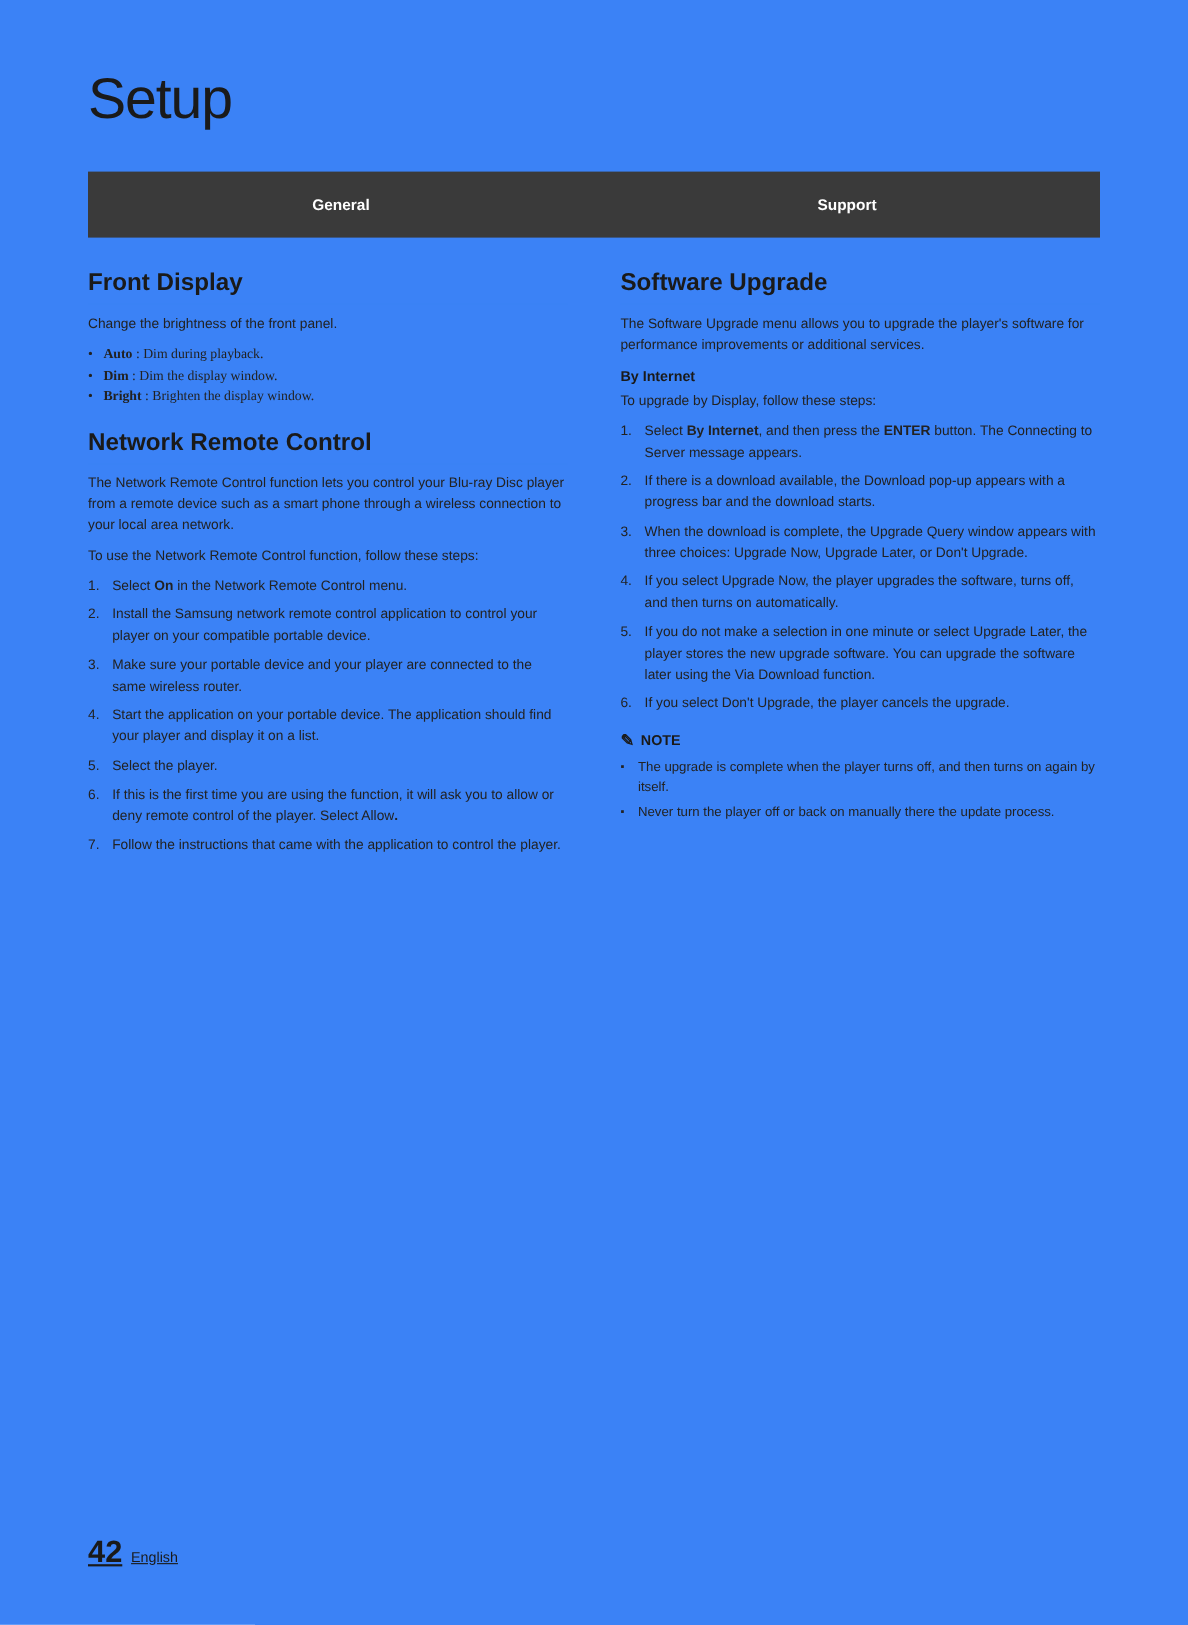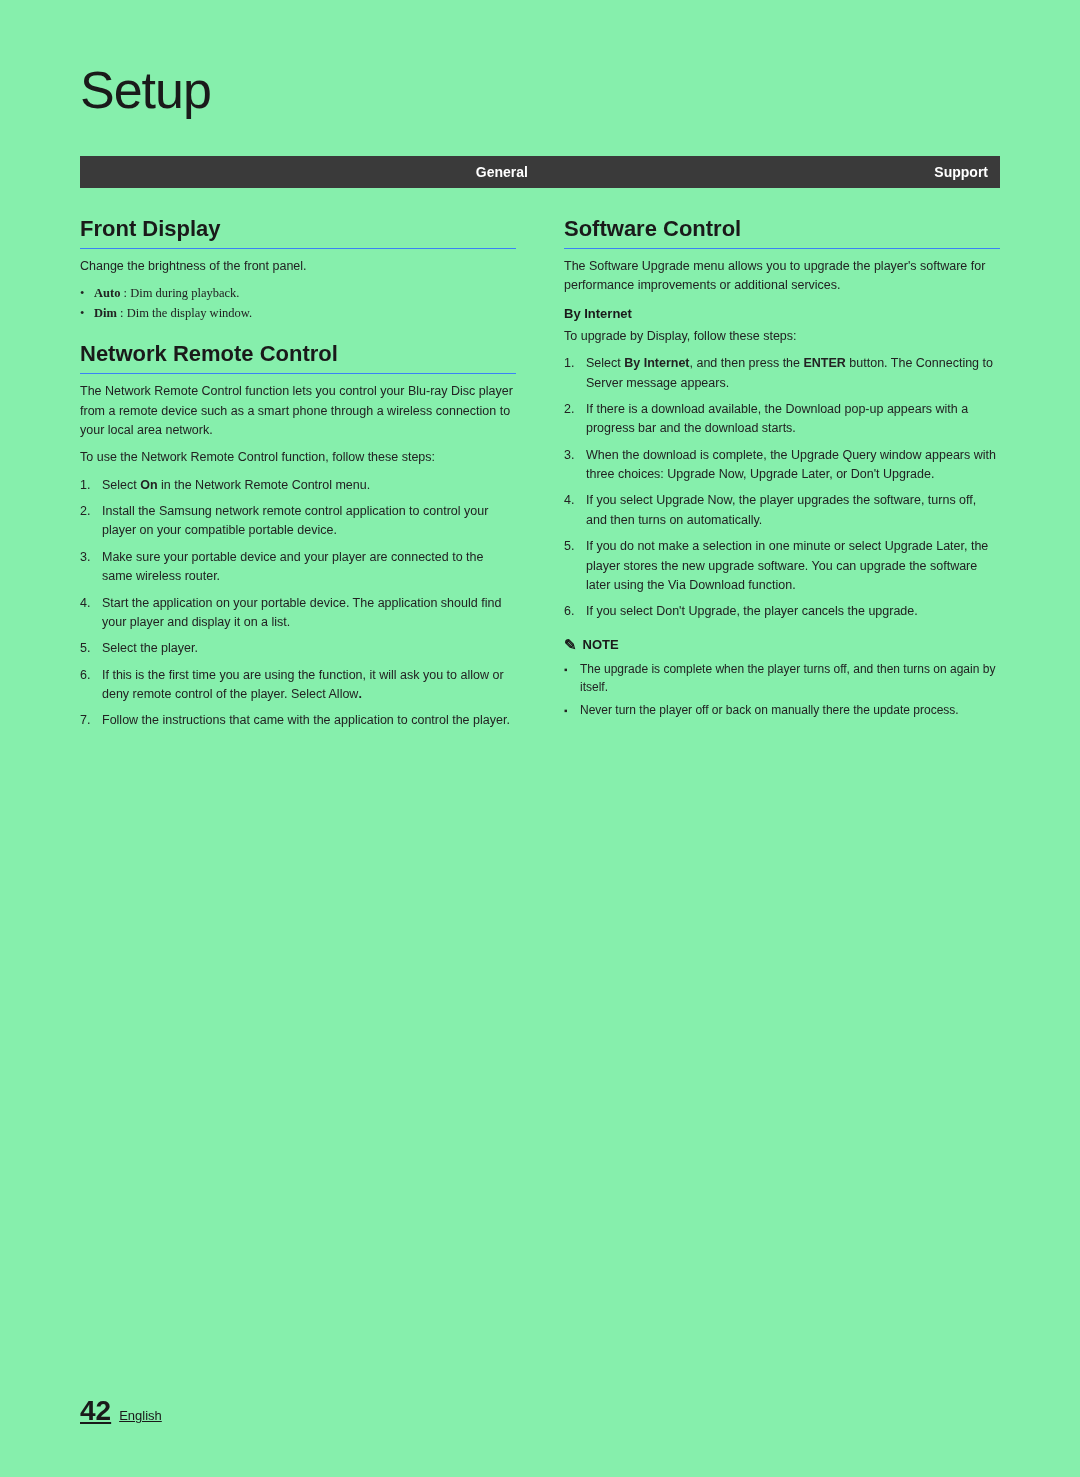--- a/index.html
+++ b/index.html
@@ -13,21 +13,21 @@
       font-family: Arial, Helvetica, sans-serif;
       font-size: 13px;
       color: #1a1a1a;
       width: 1080px;
       min-height: 1477px;
     }
 
     .page-container {
       width: 1080px;
       min-height: 1477px;
-      background: #86efac;
+      background: #3b82f6;
       padding: 60px 80px 60px 80px;
       position: relative;
     }
 
     .page-title {
       font-size: 52px;
       font-weight: 300;
       color: #1a1a1a;
       margin-bottom: 36px;
       letter-spacing: -1px;
@@ -36,22 +36,22 @@
     .tab-bar {
       display: flex;
       width: 100%;
       margin-bottom: 28px;
     }
 
     .tab {
       flex: 1;
       background: #3a3a3a;
       color: #ffffff;
-      text-align: right;
-      padding: 8px 12px;
+      text-align: center;
+      padding: 22px 12px;
       font-size: 14px;
       font-weight: bold;
     }
 
     .two-col {
       display: flex;
       gap: 48px;
       width: 100%;
     }
 
@@ -226,20 +226,24 @@
         <p class="section-text">Change the brightness of the front panel.</p>
         <ul class="bullet-list">
           <li>
             <span class="bold">Auto</span>
             <span> : Dim during playback.</span>
           </li>
           <li>
             <span class="bold">Dim</span>
             <span> : Dim the display window.</span>
           </li>
+          <li>
+            <span class="bold">Bright</span>
+            <span> : Brighten the display window.</span>
+          </li>
         </ul>
       </div>
 
       <div class="subsection-spacer">
         <h2 class="section-title">Network Remote Control</h2>
         <p class="section-text">The Network Remote Control function lets you control your Blu-ray Disc player from a remote device such as a smart phone through a wireless connection to your local area network.</p>
         <p class="section-text">To use the Network Remote Control function, follow these steps:</p>
         <ol class="numbered-list">
           <li>
             Select <span class="bold">On</span> in the Network Remote Control menu.
@@ -263,21 +267,21 @@
             Follow the instructions that came with the application to control the player.
           </li>
         </ol>
       </div>
 
     </div>
 
     <div class="col-right">
 
       <div class="subsection-spacer">
-        <h2 class="section-title">Software Control</h2>
+        <h2 class="section-title">Software Upgrade</h2>
         <p class="section-text">The Software Upgrade menu allows you to upgrade the player's software for performance improvements or additional services.</p>
 
         <div>
           <p class="sub-section-title">By Internet</p>
           <p class="section-text">To upgrade by Display, follow these steps:</p>
           <ol class="numbered-list">
             <li>
               Select <span class="bold">By Internet</span>, and then press the <span class="bold">ENTER</span> button. The Connecting to Server message appears.
             </li>
             <li>

